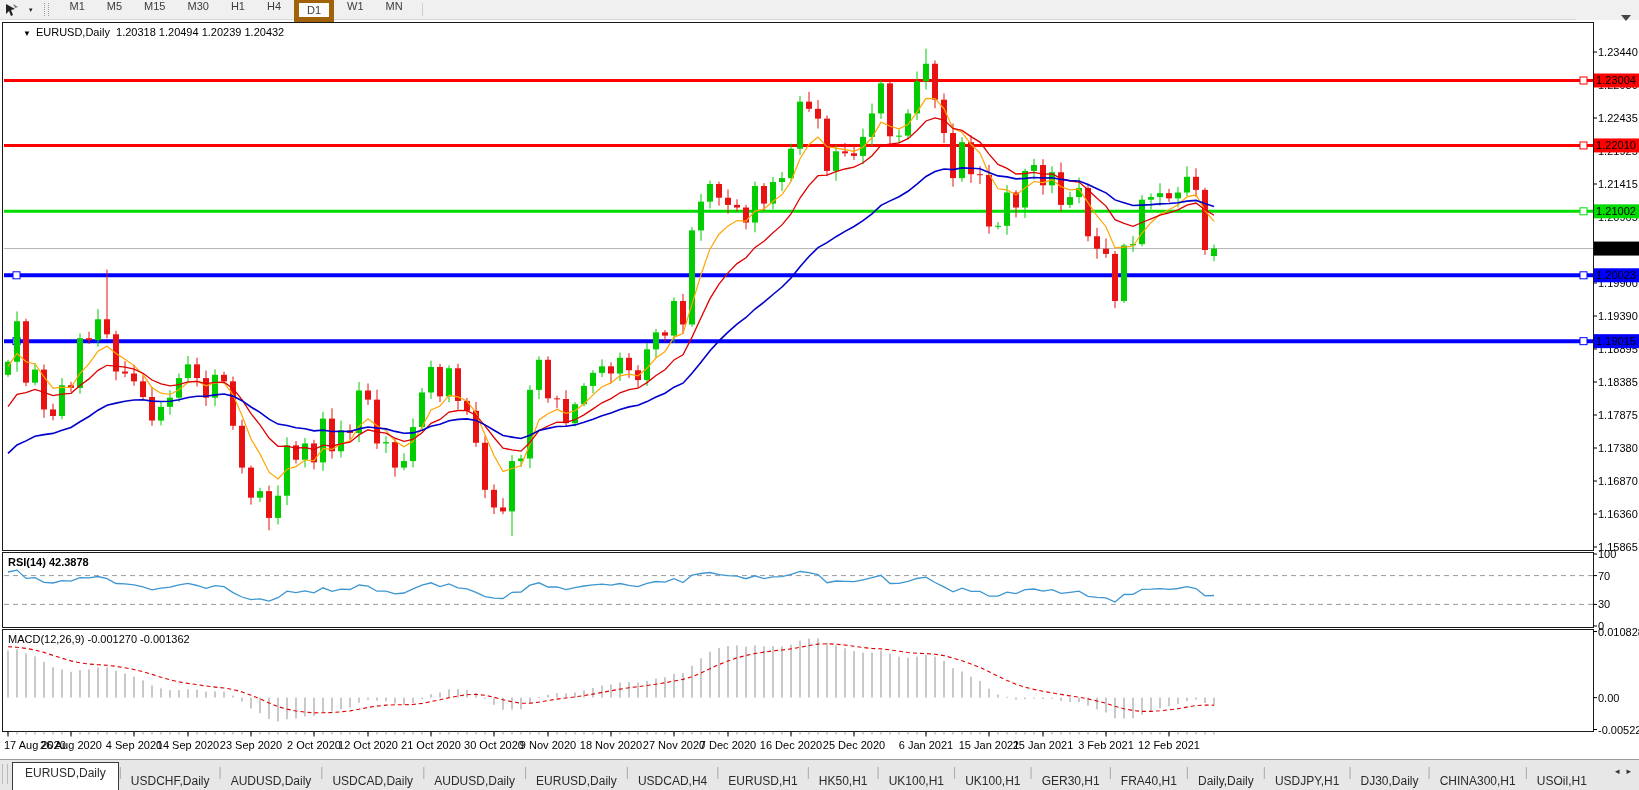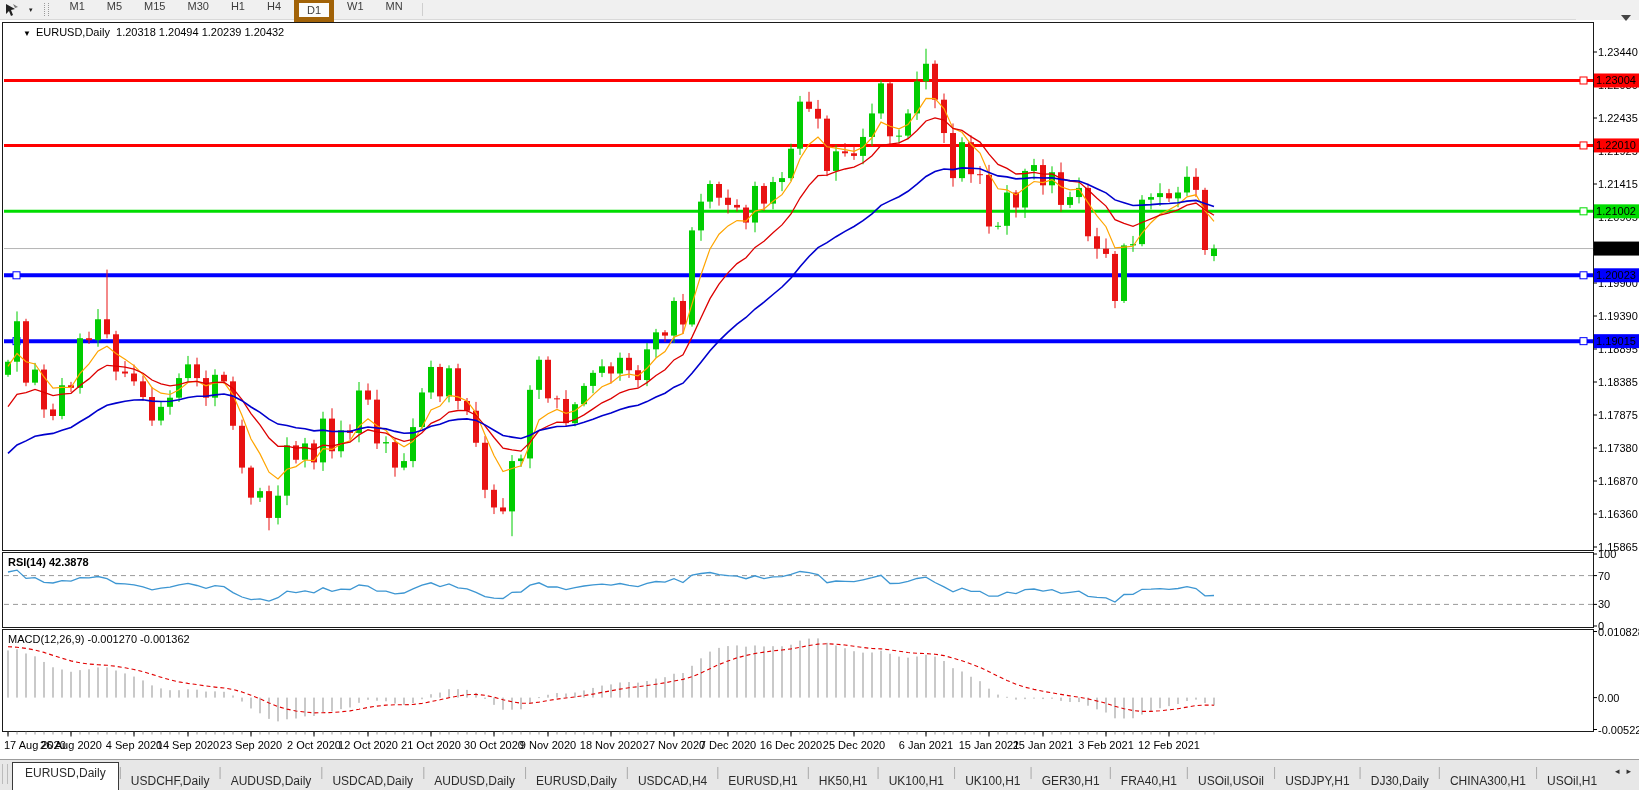--- a/index.html
+++ b/index.html
@@ -782,21 +782,21 @@
         <span class="tab">HK50,H1</span>
         <span class="tabdiv">|</span>
         <span class="tab">UK100,H1</span>
         <span class="tabdiv">|</span>
         <span class="tab">UK100,H1</span>
         <span class="tabdiv">|</span>
         <span class="tab">GER30,H1</span>
         <span class="tabdiv">|</span>
         <span class="tab">FRA40,H1</span>
         <span class="tabdiv">|</span>
-        <span class="tab">USOil,USOil</span>
+        <span class="tab">Daily,Daily</span>
         <span class="tabdiv">|</span>
         <span class="tab">USDJPY,H1</span>
         <span class="tabdiv">|</span>
         <span class="tab">DJ30,Daily</span>
         <span class="tabdiv">|</span>
         <span class="tab">CHINA300,H1</span>
         <span class="tabdiv">|</span>
         <span class="tab">USOil,H1</span>
       </span>
     <span class="tabarrows">

